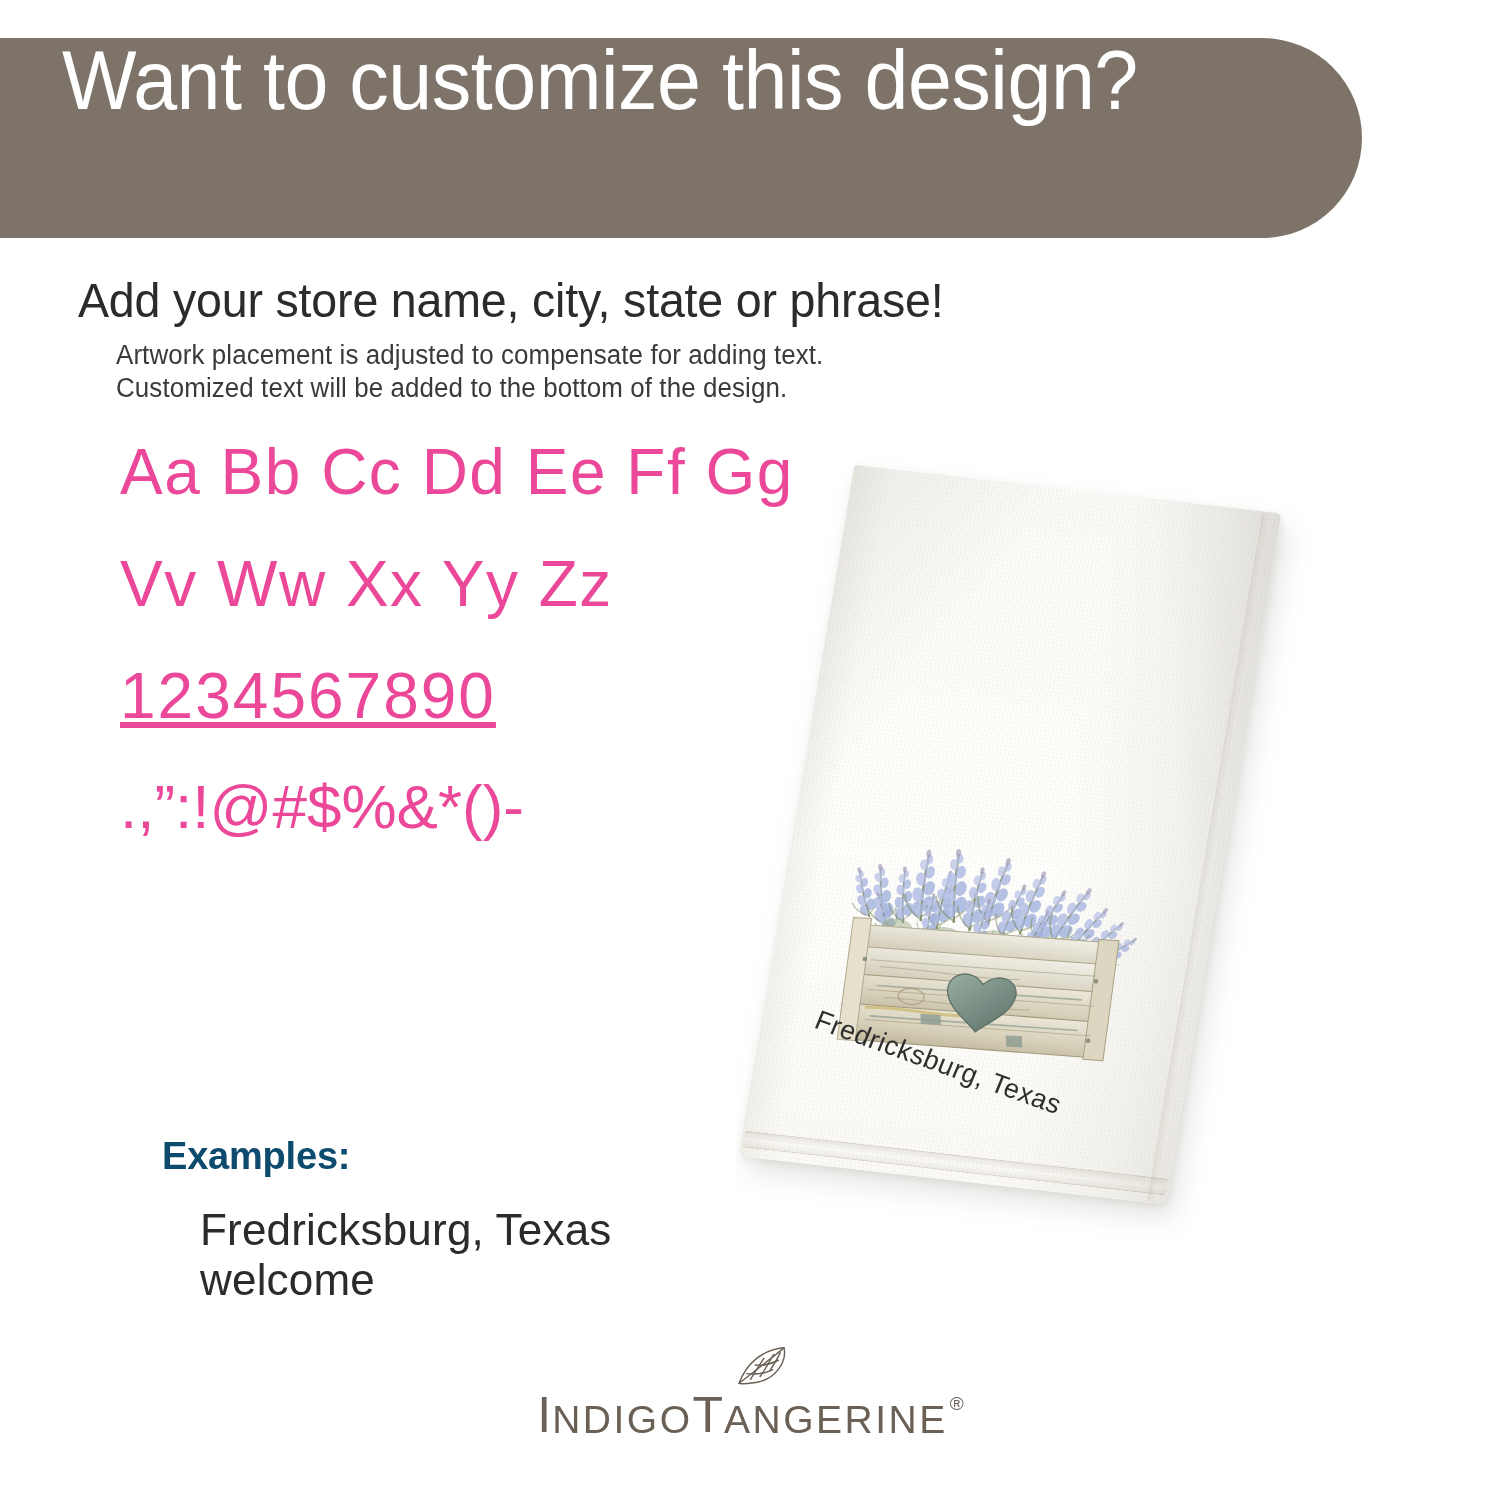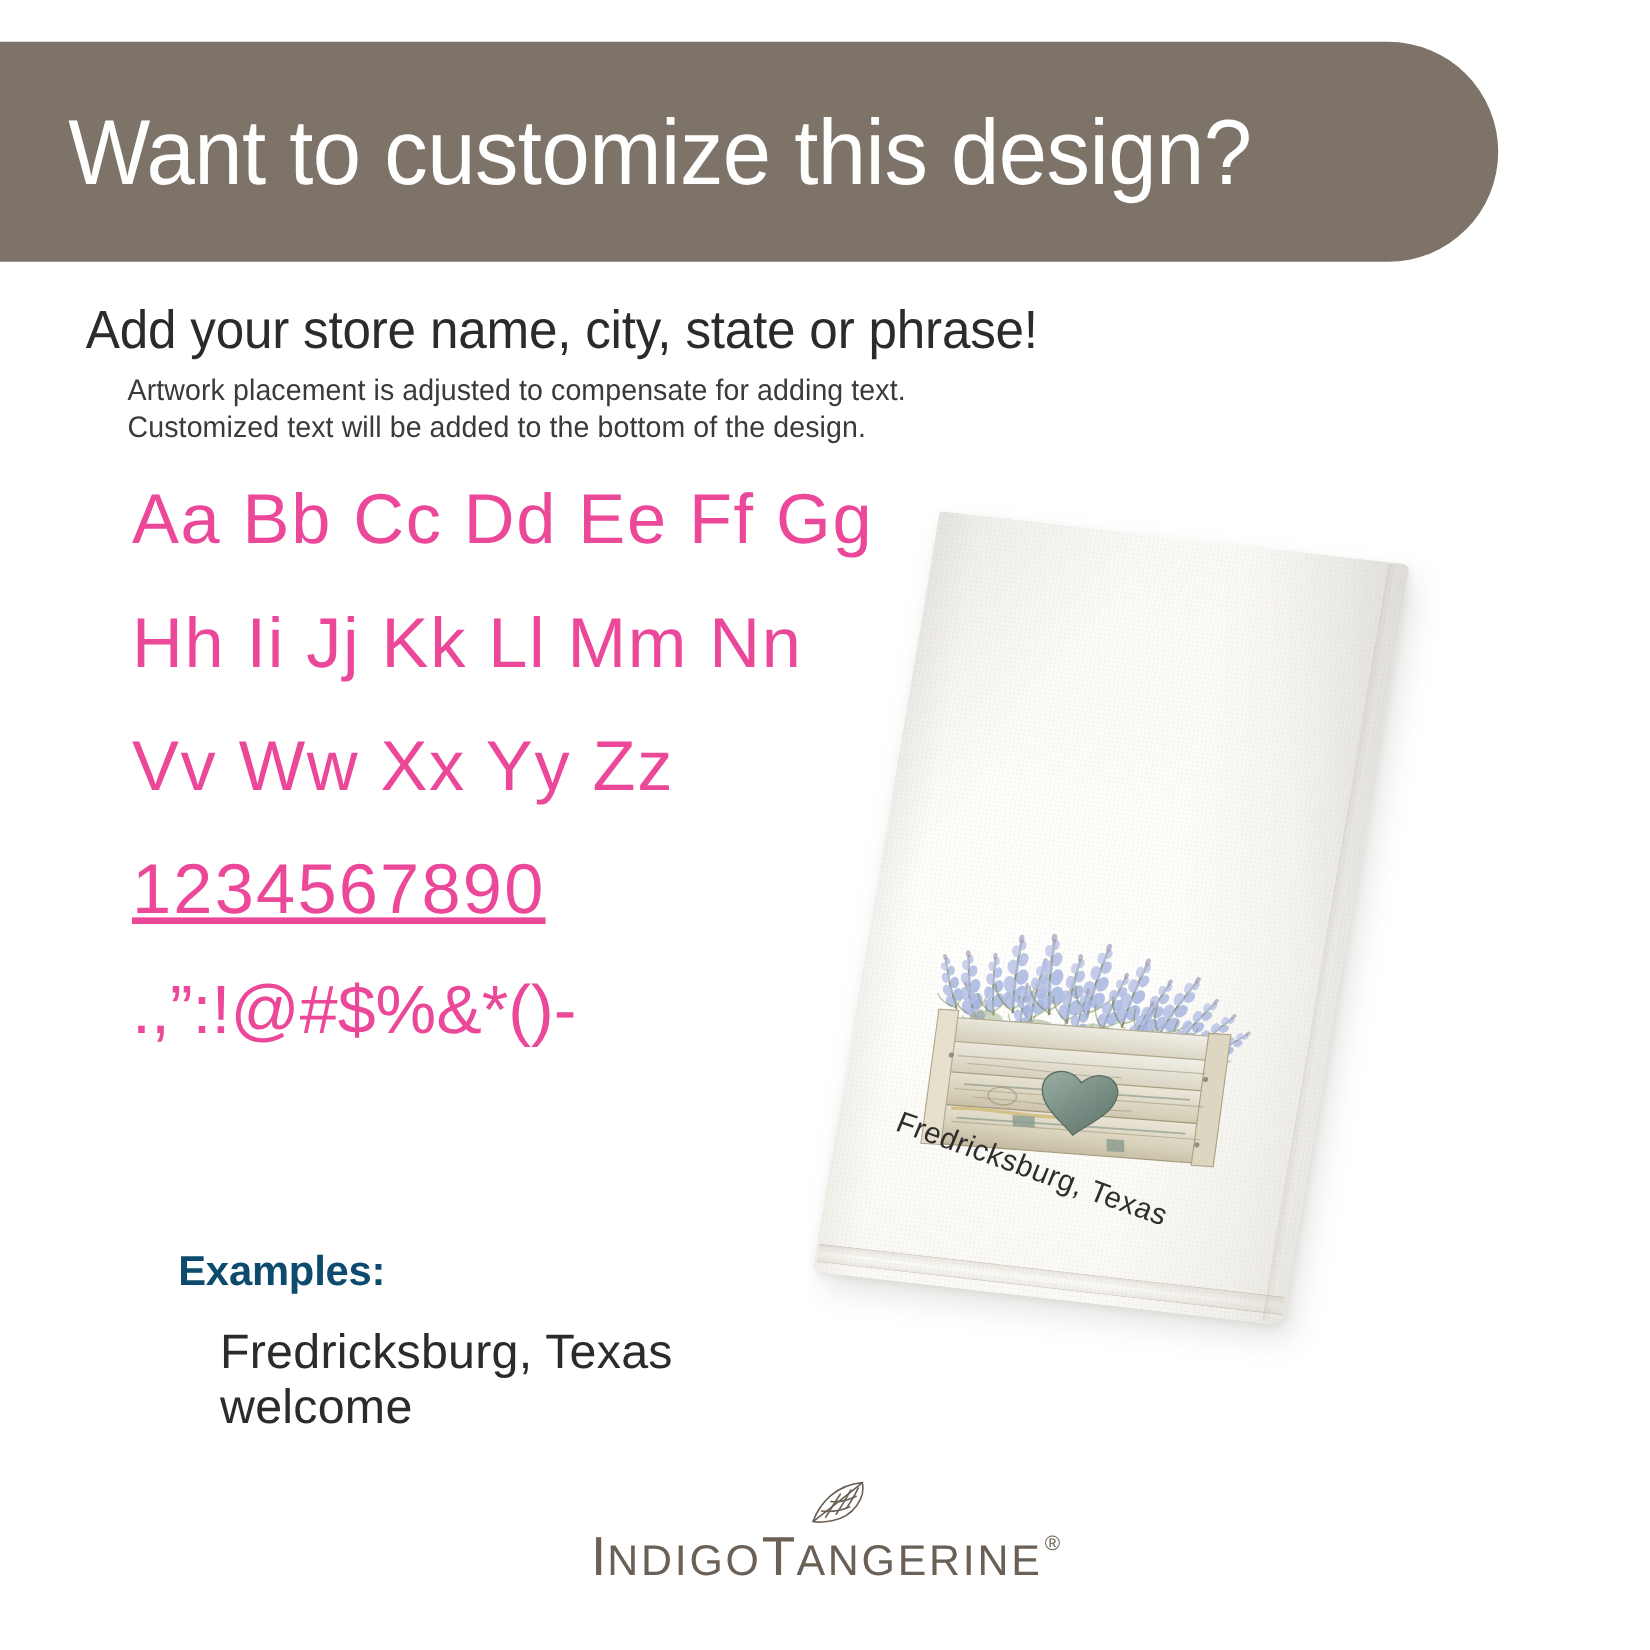--- a/index.html
+++ b/index.html
@@ -14,21 +14,21 @@
   .page{position:absolute;inset:0;}
 
   
   .banner{
     position:absolute;
     left:0; top:38px;
     width:1362px; height:200px;
     background:#7d7369;
     border-top-right-radius:100px;
     border-bottom-right-radius:100px;
-    display:flex;align-items:center;
+    display:flex;
   }
   .banner-title{
     color:#ffffff;
     font-size:84px;
     font-weight:300;
     letter-spacing:-0.5px;
     margin-left:62px;
     line-height:1;
     white-space:nowrap;
     transform:scaleX(0.94);
@@ -200,21 +200,20 @@
   <div class="banner">
     <div class="banner-title">Want to customize this design?</div>
   </div>
 
   <div class="headline">Add your store name, city, state or phrase!</div>
   <div class="subline l1">Artwork placement is adjusted to compensate for adding text.</div>
   <div class="subline l2">Customized text will be added to the bottom of the design.</div>
 
   <div class="specimen">
     <div class="spec-row">Aa Bb Cc Dd Ee Ff Gg</div>
-    <div class="spec-row">Hh Ii Jj Kk Ll Mm Nn</div>
     <div class="spec-row">Vv Ww Xx Yy Zz</div>
     <div class="spec-row digits">1234567890</div>
     <div class="spec-row symbols">.,”:!@#$%&amp;*()-</div>
   </div>
 
   <div class="examples">
     <div class="examples-label">Examples:</div>
     <div class="example-item first">Fredricksburg, Texas</div>
     <div class="example-item">welcome</div>
   </div>

